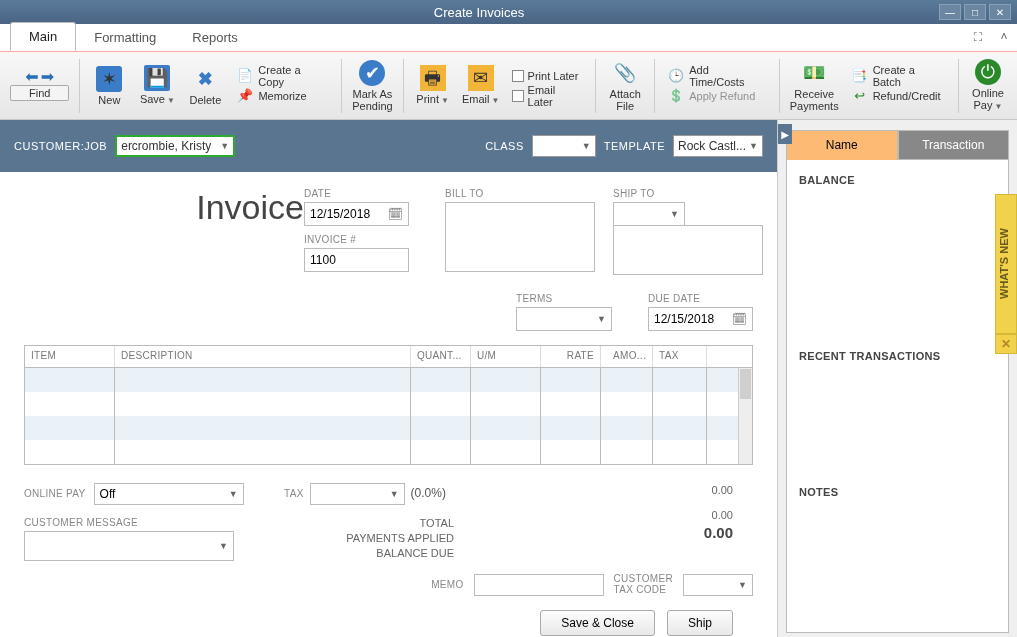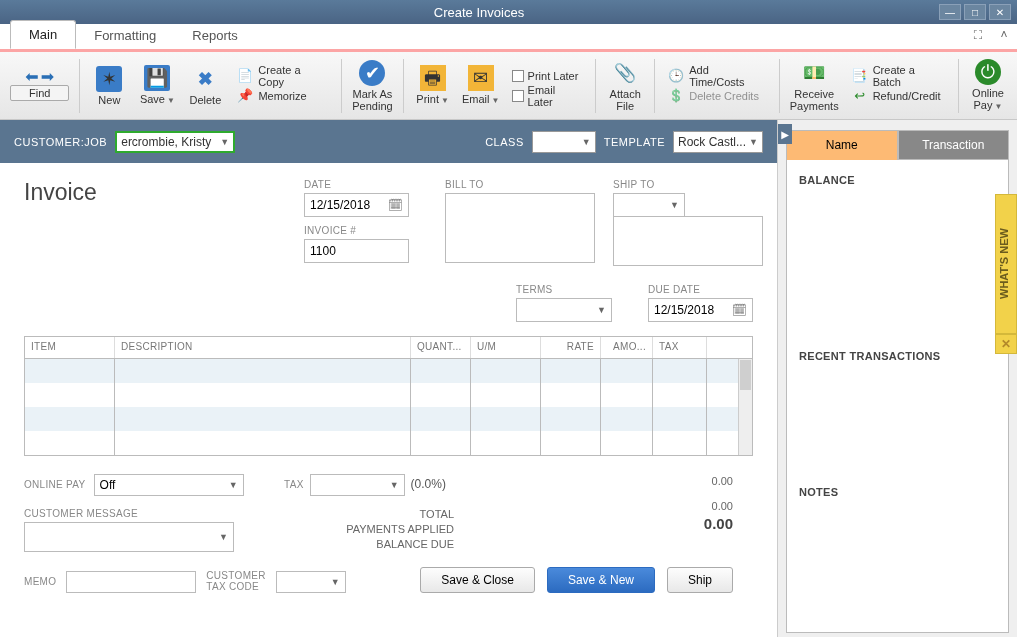--- a/index.html
+++ b/index.html
@@ -2,49 +2,49 @@
 <html><head>
 <meta charset="utf-8">
 <style>
 * { box-sizing: border-box; margin: 0; padding: 0; font-family: Arial, sans-serif; }
 body { width: 1017px; height: 637px; background: #fff; overflow: hidden; font-size: 12px; }
 
 .titlebar { height: 24px; background: linear-gradient(to bottom, #5a7a9a, #4a6484); color: #fff; display: flex; align-items: center; padding: 0 6px; }
 .titlebar .title { flex: 1; text-align: center; font-size: 13px; }
 .titlebar .win-btn { width: 22px; height: 16px; margin-left: 3px; background: #6b86a0; border: 1px solid #8aa0b8; display:flex; align-items:center; justify-content:center; cursor:pointer; font-size:10px; }
 
-.tabrow { height: 28px; background: #fff; border-bottom: 3px solid #fca5a5; display:flex; align-items:flex-end; padding-left:10px; }
+.tabrow { height: 28px; background: #fff; border-bottom: 1px solid #fca5a5; display:flex; align-items:flex-end; padding-left:10px; }
 .tabrow .tab { padding: 6px 18px; font-size: 13px; color: #555; cursor:pointer; }
 .tabrow .tab.active { border:1px solid #bbb; border-bottom:1px solid #fff; background:#fff; border-radius:3px 3px 0 0; color:#222; }
 .tabrow .spacer { flex:1; }
 .tabrow .ticon { width:18px; height:16px; margin: 0 4px 6px 4px; cursor:pointer; color:#666; display:flex; align-items:center; justify-content:center; }
 
 .toolbar { height: 68px; background: linear-gradient(to bottom,#f8f8f8,#e6e6e6); border-bottom:1px solid #c8c8c8; display:flex; align-items:center; padding:4px 6px; gap:2px; }
 .toolbar .sep { width:1px; height:54px; background:#ccc; margin:0 4px; }
 .tbtn { display:flex; flex-direction:column; align-items:center; justify-content:center; min-width:46px; height:60px; padding:0 4px; cursor:pointer; font-size:11px; color:#333; text-align:center; line-height:12px; }
 .tbtn .ico { width:26px; height:26px; margin-bottom:2px; display:flex; align-items:center; justify-content:center; font-size:18px; }
 .tbtn-row { display:flex; flex-direction:row; align-items:center; padding:2px 6px; cursor:pointer; font-size:11px; color:#333; height:20px; }
 .tbtn-row .ico { width:18px; height:18px; margin-right:4px; display:flex; align-items:center; justify-content:center; font-size:13px; }
 .tbtn-col { display:flex; flex-direction:column; }
 .chk { width:12px; height:12px; border:1px solid #888; margin-right:4px; background:#fff; }
 .drop { font-size:8px; color:#666; margin-left:2px; }
 
 .mainwrap { display:flex; height: calc(637px - 24px - 28px - 68px); }
 .leftpane { flex:1; display:flex; flex-direction:column; overflow:hidden; }
 .rightpane { width:240px; background:#efefef; border-left:1px solid #ccc; position:relative; }
 
-.custbar { height:43px; background:#5a7590; display:flex; align-items:center; padding:0 14px; gap:8px; color:#fff; font-size:11px; }
+.custbar { height:52px; background:#5a7590; display:flex; align-items:center; padding:0 14px; gap:8px; color:#fff; font-size:11px; }
 .custbar .lbl { letter-spacing:0.5px; }
 .custbar .dd { height:22px; background:#fff; border:1px solid #999; display:flex; align-items:center; padding:0 4px; color:#333; font-size:12px; }
 .custbar .dd.green { border:2px solid #2eaa2e; }
 .custbar .dd .car { margin-left:auto; font-size:9px; color:#666; }
 
 .invarea { flex:1; padding:16px 24px 10px 24px; background:#fff; overflow:auto; }
 .inv-top { display:flex; }
-.inv-title { font-size:23px; color:#444; font-weight:300; flex:0 0 280px; }
+.inv-title { font-size:34px; color:#444; font-weight:300; flex:0 0 280px;text-align:right; }
 .fld-col { display:flex; flex-direction:column; margin-right:18px; }
 .fld-lbl { font-size:10px; color:#888; margin-bottom:3px; letter-spacing:0.3px; }
 .fld-in { height:24px; border:1px solid #bbb; background:#fff; padding:0 5px; font-size:12px; display:flex; align-items:center; }
 .fld-in .cal { margin-left:auto; font-size:12px; color:#666; }
 .fld-in .car { margin-left:auto; font-size:9px; color:#666; }
 .fld-area { width:150px; height:70px; border:1px solid #bbb; background:#fff; }
 
 .termsrow { display:flex; justify-content:flex-end; margin-top:18px; gap:18px; }
 
 .grid { margin-top:14px; border:1px solid #bbb; }
@@ -175,21 +175,21 @@
 File</span>
     </div>
   <div class="sep"></div>
   <div class="tbtn-col">
     <div class="tbtn-row">
         <div class="ico i-grn">🕒</div>
         <span>Add Time/Costs</span>
       </div>
     <div class="tbtn-row" style="opacity:0.5">
         <div class="ico i-grn">💲</div>
-        <span>Delete Credits</span>
+        <span>Apply Refund</span>
       </div>
   </div>
   <div class="sep"></div>
   <div class="tbtn">
       <div class="ico" style="color:#2a8a2a">💵</div>
       <span style="white-space:pre-line">Receive
 Payments</span>
     </div>
   <div class="tbtn-col">
     <div class="tbtn-row">
@@ -382,37 +382,34 @@
               <span></span>
               <span>0.00</span>
             </div>
           <div class="totline big">
               <span></span>
               <span>0.00</span>
             </div>
         </div>
       </div>
 
-      <div style="display:flex; align-items:flex-end;">
+      <div style="display:flex; align-items:flex-end;flex-direction:column;">
         <div class="memo-row">
           <span class="bot-lbl">MEMO</span>
           <div class="bot-dd" style="width:130px"></div>
           <span class="bot-lbl" style="white-space:pre-line; line-height:11px">CUSTOMER
 TAX CODE</span>
           <div class="bot-dd" style="width:70px">
               <span class="car">▼</span>
             </div>
         </div>
         <div class="btns" style="flex:1">
           <div class="btn">
               <span>Save &amp; Close</span>
             </div>
-          <div class="btn primary">
-              <span>Save &amp; New</span>
-            </div>
           <div class="btn">
               <span>Ship</span>
             </div>
         </div>
       </div>
     </div>
   </div>
 
   <div class="rightpane">
     <div class="side-caret">▶</div>

